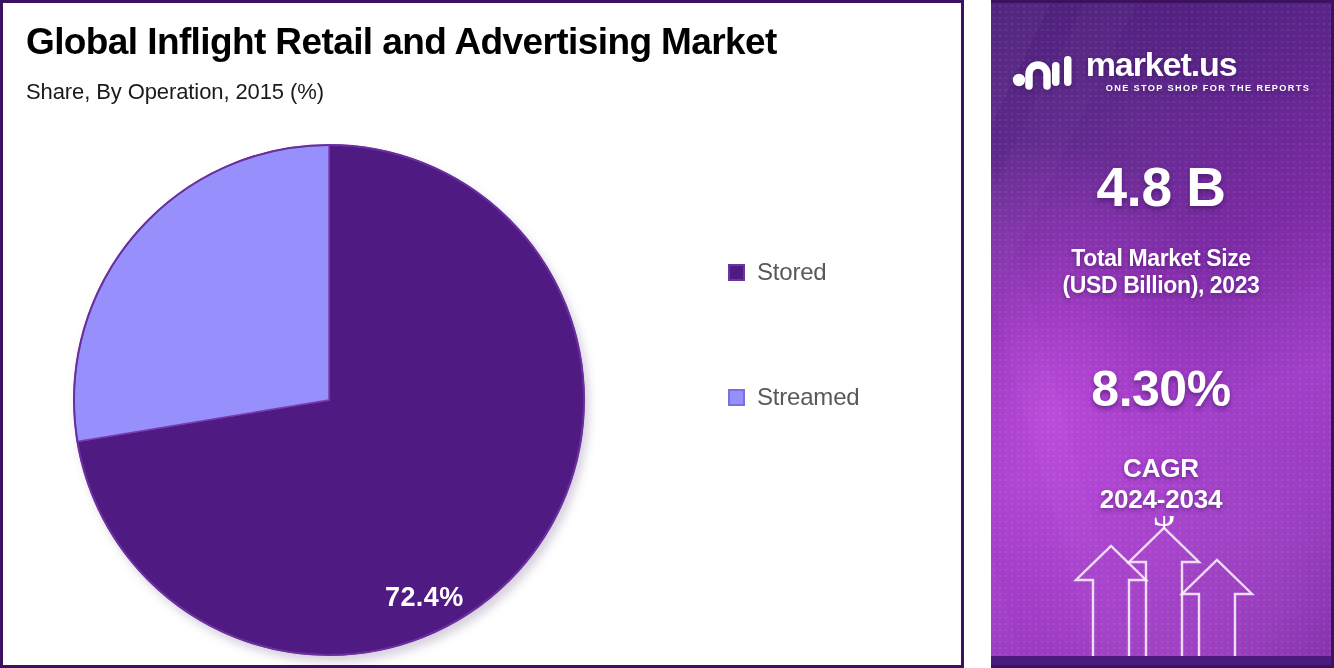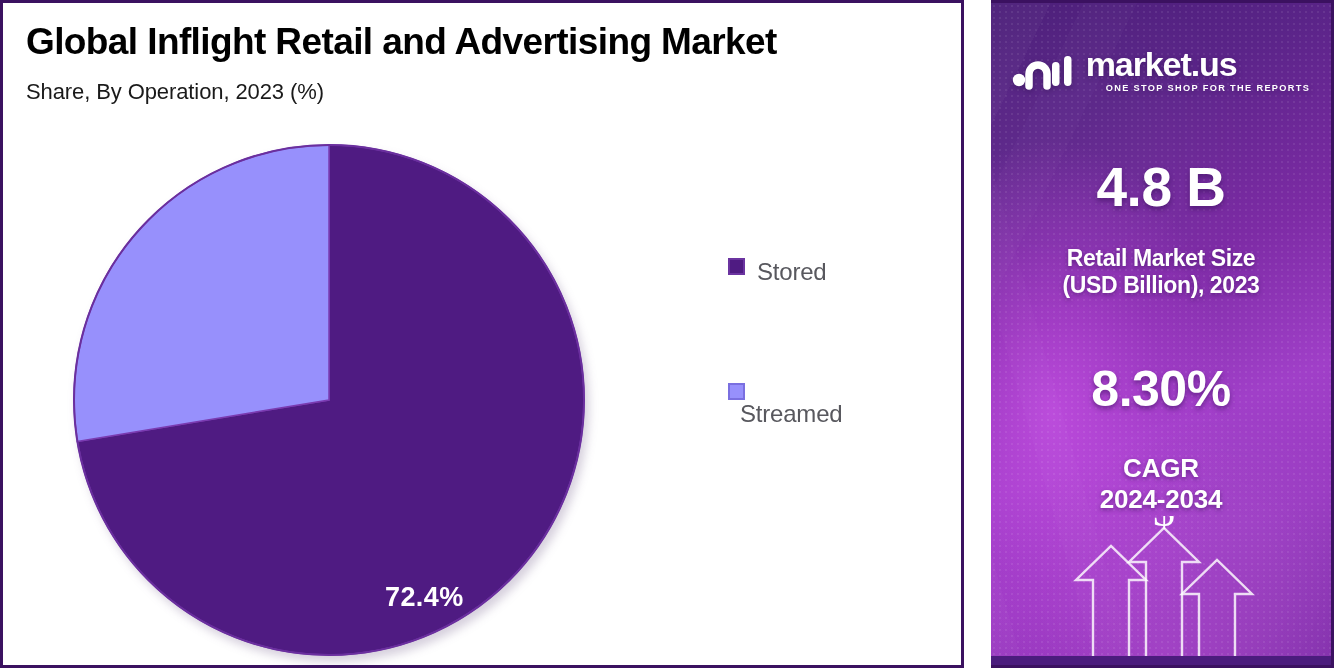--- a/index.html
+++ b/index.html
@@ -92,25 +92,25 @@
 
   
   #legend {
     position: absolute;
     left: 725px;
     top: 255px;
     width: 230px;
   }
   .legend-row {
     display: flex;
+    align-items: center;
     height: 28px;
   }
   .legend-row + .legend-row {
     margin-top: 97px;
-    flex-direction: column;
   }
   .legend-swatch {
     width: 17px;
     height: 17px;
     flex: 0 0 auto;
     box-sizing: border-box;
   }
   .legend-label {
     margin-left: 12px;
     font-size: 24px;
@@ -243,21 +243,21 @@
   #growth-graphic svg { display: block; }
 </style>
 </head>
 <body>
 
 <div id="page">
 
   <div id="chart-panel">
 
     <div id="chart-title">Global Inflight Retail and Advertising Market</div>
-    <div id="chart-subtitle">Share, By Operation, 2023 (%)</div>
+    <div id="chart-subtitle">Share, By Operation, 2015 (%)</div>
 
     <div id="pie-wrap">
       <div id="pie-shadow"></div>
       <svg id="pie" viewBox="0 0 512 512">
         <g id="pie-slices">
             <path d="M 256 256 L 256 1 A 255 255 0 1 1 4.3950842269936174 297.4724771246953 Z" fill="#4f1b82" stroke="#7a3bb0" stroke-width="1.5"></path>
             <path d="M 256 256 L 4.3950842269936174 297.4724771246953 A 255 255 0 0 1 256.00000000000017 1 Z" fill="#9790fc" stroke="#7a3bb0" stroke-width="1.5"></path>
           </g>
         <circle cx="256" cy="256" r="255" fill="none" stroke="#6a2f9e" stroke-width="2"></circle>
       </svg>
@@ -289,21 +289,21 @@
         <rect x="52" y="6" width="7.5" height="30" rx="3.7" fill="#ffffff"></rect>
       </svg>
       <div id="logo-text-block">
         <div id="logo-wordmark">market.us</div>
         <div id="logo-tagline">ONE STOP SHOP FOR THE REPORTS</div>
       </div>
     </div>
 
     <div class="stat-value" id="market-size-value">4.8 B</div>
     <div class="stat-caption" id="market-size-caption">
-      <div>Retail Market Size</div>
+      <div>Total Market Size</div>
       <div>(USD Billion), 2023</div>
     </div>
 
     <div class="stat-value" id="cagr-value">8.30%</div>
     <div class="stat-caption" id="cagr-caption">
       <div>CAGR</div>
       <div>2024-2034</div>
     </div>
 
     <div id="growth-graphic">

